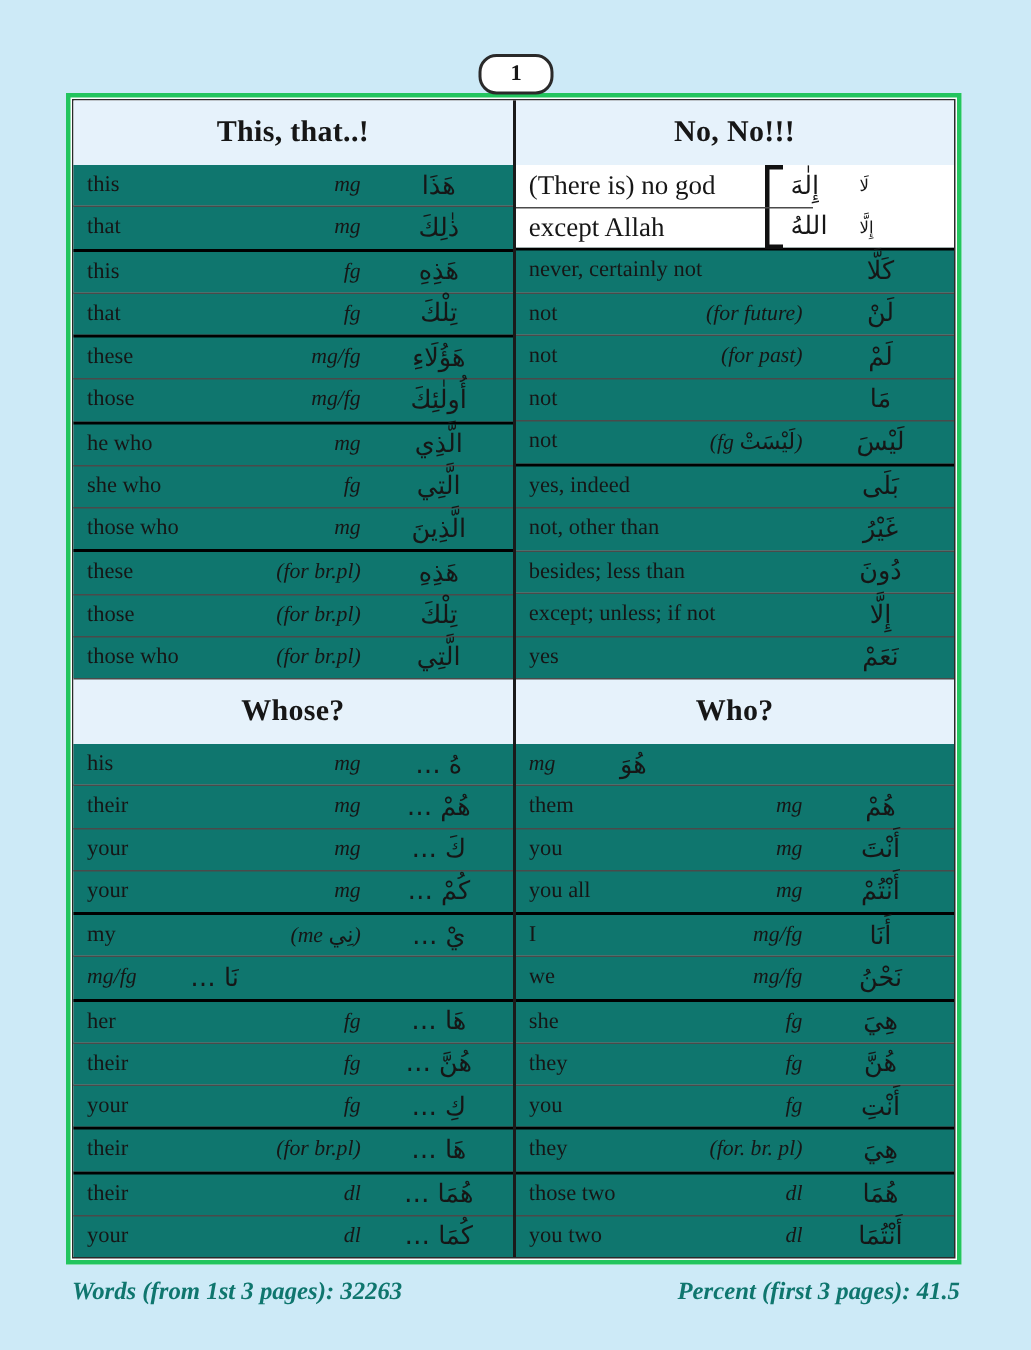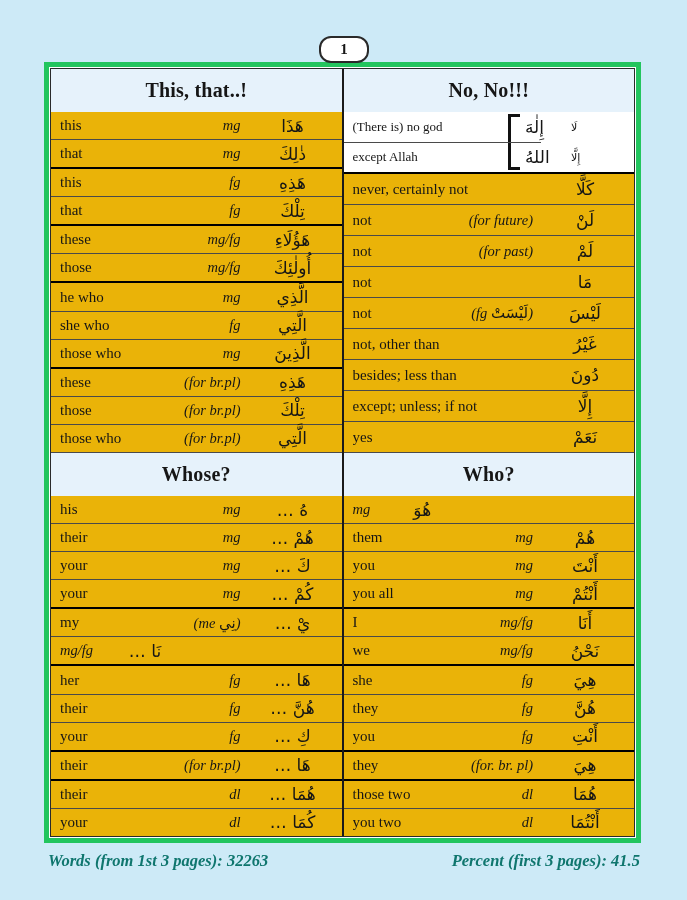--- a/index.html
+++ b/index.html
@@ -5,46 +5,46 @@
   html,body{margin:0;padding:0;}
   body{width:687px;height:900px;background:#cdeaf7;position:relative;
        font-family:"Liberation Serif",serif;color:#161616;overflow:hidden;}
 
   .badge{position:absolute;top:36px;left:319px;width:46px;height:23px;
          background:#ffffff;border:2px solid #2a2a2a;border-radius:12px;
          display:flex;align-items:center;justify-content:center;
          font-weight:bold;font-size:15px;z-index:3;}
 
   .table-outer{position:absolute;left:44px;top:62px;width:597px;height:781px;
-               box-sizing:border-box;border:5px solid #22c55e;background:#ffffff;padding:1px;}
+               box-sizing:border-box;border:3px solid #22c55e;background:#ffffff;padding:1px;}
   .table-inner{width:100%;height:100%;box-sizing:border-box;border:1px solid #2a2a2a;
                display:flex;}
 
   .col{flex:1 1 0;display:flex;flex-direction:column;min-width:0;}
   .col.left{border-right:2px solid #1a1a1a;}
 
   .sec-header{flex:0 0 43px;display:flex;align-items:center;justify-content:center;
               background:#e6f2fb;font-weight:bold;font-size:20px;letter-spacing:.2px;}
   .sec-header.mid{border-top:1px solid #4a4a4a;}
 
   .rows{flex:1 1 0;display:flex;flex-direction:column;min-height:0;}
-  .row{flex:1 1 0;display:flex;align-items:center;padding:0 9px;min-height:0;background:#eab308;}
+  .row{flex:1 1 0;display:flex;align-items:center;padding:0 9px;min-height:0;background:#0f766e;}
   .rows .row + .row{border-top:1px solid #4a4a4a;}
   .rows .row.thick{border-top:2px solid #000;}
 
   .en{flex:1 1 auto;font-size:15px;white-space:nowrap;overflow:hidden;}
   .tag{font-style:italic;font-size:14.5px;margin-right:12px;white-space:nowrap;}
   .ar{width:80px;text-align:right;font-size:17px;direction:rtl;white-space:nowrap;}
   .ar,.tag-ar,.sp-small div,.sp-big div{font-family:"DejaVu Sans",sans-serif;text-align:center;}
   .tag-ar{font-style:normal;font-size:15px;}
 
   .special{flex:2 2 0;position:relative;display:flex;align-items:stretch;padding:0 9px;background:#fff;}
   .special::after{content:"";position:absolute;top:50%;left:0;width:68%;border-top:1px solid #4a4a4a;}
   .sp-en{flex:1 1 auto;display:flex;flex-direction:column;}
-  .sp-en > div{flex:1;display:flex;align-items:center;font-size:13px;}
+  .sp-en > div{flex:1;display:flex;align-items:center;font-size:18px;}
   .sp-bracket{align-self:center;width:9px;height:50px;margin:0 5px 0 0;
               border-left:3px solid #111;border-top:3px solid #111;border-bottom:3px solid #111;}
   .sp-col{display:flex;flex-direction:column;}
   .sp-col > div{flex:1;display:flex;align-items:center;justify-content:flex-end;direction:rtl;}
   .sp-small{width:46px;}
   .sp-small div{font-size:17px;}
   .sp-big{width:54px;}
   .sp-big div{font-size:11px;}
 
   .footer{position:absolute;left:48px;top:851px;width:592px;display:flex;
@@ -225,20 +225,25 @@
           <div class="row">
             <span class="en">not</span>
             <span class="tag"></span>
             <span class="ar">مَا</span>
           </div>
           <div class="row">
             <span class="en">not</span>
             <span class="tag">(fg <span class="tag-ar">لَيْسَتْ</span>)</span>
             <span class="ar">لَيْسَ</span>
           </div>
+          <div class="row thick">
+            <span class="en">yes, indeed</span>
+            <span class="tag"></span>
+            <span class="ar">بَلَى</span>
+          </div>
           <div class="row">
             <span class="en">not, other than</span>
             <span class="tag"></span>
             <span class="ar">غَيْرُ</span>
           </div>
           <div class="row">
             <span class="en">besides; less than</span>
             <span class="tag"></span>
             <span class="ar">دُونَ</span>
           </div>

